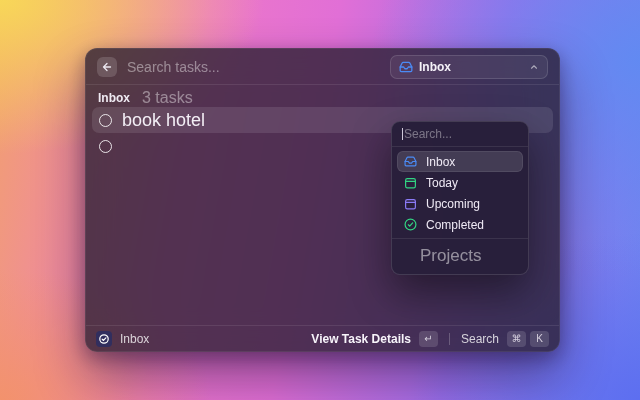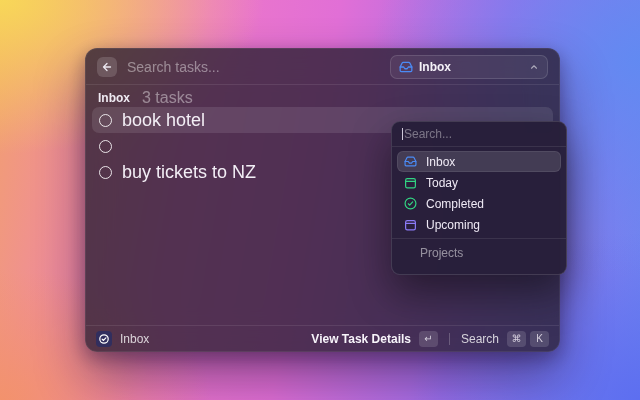--- a/index.html
+++ b/index.html
@@ -60,34 +60,34 @@
   .keycap {
     min-width:19px; height:16px; padding:0 4px; border-radius:4px;
     background:rgba(255,255,255,0.14); color:#d5cfdd; font-size:10px;
     display:flex; align-items:center; justify-content:center; cursor:pointer;
   }
   .vdiv { width:1px; height:12px; background:rgba(255,255,255,0.22); margin:0 3px; }
   .action-secondary { color:rgba(255,255,255,0.78); cursor:pointer; }
   .keys { display:flex; gap:4px; }
   
   .dropdown {
-    position:absolute; left:305px; top:36px; width:176px; height:154px; z-index:5;
+    position:absolute; left:305px; top:36px; width:138px; height:154px; z-index:5;
     background:rgba(39,31,58,0.97); border:1px solid rgba(255,255,255,0.13);
     border-radius:9px; box-shadow:0 18px 40px rgba(0,0,0,0.45);
     overflow:hidden; display:flex; flex-direction:column;
   }
   .dd-search { height:24px; flex:none; display:flex; align-items:center; padding:0 10px; gap:1px; }
   .caret { width:1px; height:12px; background:#cfc9da; flex:none; }
   .dd-placeholder { font-size:12px; color:rgba(255,255,255,0.38); }
   .dd-list { padding:4px 5px 3px; }
   .dd-item { height:21px; border-radius:6px; display:flex; align-items:center; gap:9px; padding:0 7px; cursor:pointer; }
   .dd-item.selected { background:rgba(255,255,255,0.13); box-shadow:0 0 0 1px rgba(255,255,255,0.08) inset; }
   .dd-item .dd-label { font-size:12px; color:#efeaf5; }
   .dd-item .icon-14 { width:13px; height:13px; }
-  .dd-section-label { padding:7px 28px 3px; font-size:12px; color:rgba(255,255,255,0.5); }
+  .dd-section-label { padding:7px 28px 3px; font-size:17px; color:rgba(255,255,255,0.5); }
   .dd-projects { padding:2px 5px; }
 </style>
 </head>
 <body>
 
 <div class="bg"></div>
 
 <div class="window">
 
   <div class="topbar">
@@ -121,24 +121,20 @@
       <span class="title">Inbox</span>
       <span class="count">3 tasks</span>
     </div>
     <div class="task-row selected">
       <span class="task-check"></span>
       <span class="task-title">book hotel</span>
     </div>
     <div class="task-row">
       <span class="task-check"></span>
     </div>
-    <div class="task-row">
-      <span class="task-check"></span>
-      <span class="task-title">buy tickets to NZ</span>
-    </div>
 
     <div class="dropdown">
       <div class="dd-search">
         <span class="caret"></span>
         <span class="dd-placeholder">Search...</span>
       </div>
       <div class="divider"></div>
       <div class="dd-list">
         <div class="dd-item selected">
           <span style="display: flex; color: rgb(75, 139, 245);">
@@ -152,36 +148,36 @@
         <div class="dd-item">
           <span style="display: flex; color: rgb(50, 213, 131);">
             <svg class="icon-14" viewBox="0 0 24 24" fill="none" stroke="currentColor" stroke-width="2.2" stroke-linecap="round" stroke-linejoin="round">
                 <rect x="3" y="5" width="18" height="17" rx="3"></rect>
                 <path d="M3 10h18"></path>
               </svg>
           </span>
           <span class="dd-label">Today</span>
         </div>
         <div class="dd-item">
+          <span style="display: flex; color: rgb(139, 123, 247);">
+            <svg class="icon-14" viewBox="0 0 24 24" fill="none" stroke="currentColor" stroke-width="2.2" stroke-linecap="round" stroke-linejoin="round">
+                <rect x="3" y="5" width="18" height="17" rx="3"></rect>
+                <path d="M3 10h18"></path>
+              </svg>
+          </span>
+          <span class="dd-label">Upcoming</span>
+        </div>
+        <div class="dd-item">
           <span style="display: flex; color: rgb(50, 213, 131);">
             <svg class="icon-14" viewBox="0 0 24 24" fill="none" stroke="currentColor" stroke-width="2.2" stroke-linecap="round" stroke-linejoin="round">
                 <circle cx="12" cy="12" r="10"></circle>
                 <path d="m8 12.5 2.5 2.5L16 9"></path>
               </svg>
           </span>
           <span class="dd-label">Completed</span>
-        </div>
-        <div class="dd-item">
-          <span style="display: flex; color: rgb(139, 123, 247);">
-            <svg class="icon-14" viewBox="0 0 24 24" fill="none" stroke="currentColor" stroke-width="2.2" stroke-linecap="round" stroke-linejoin="round">
-                <rect x="3" y="5" width="18" height="17" rx="3"></rect>
-                <path d="M3 10h18"></path>
-              </svg>
-          </span>
-          <span class="dd-label">Upcoming</span>
         </div>
       </div>
       <div class="divider"></div>
       <div class="dd-section-label">Projects</div>
     </div>
   </div>
 
   <div class="divider"></div>
 
   <div class="statusbar">

